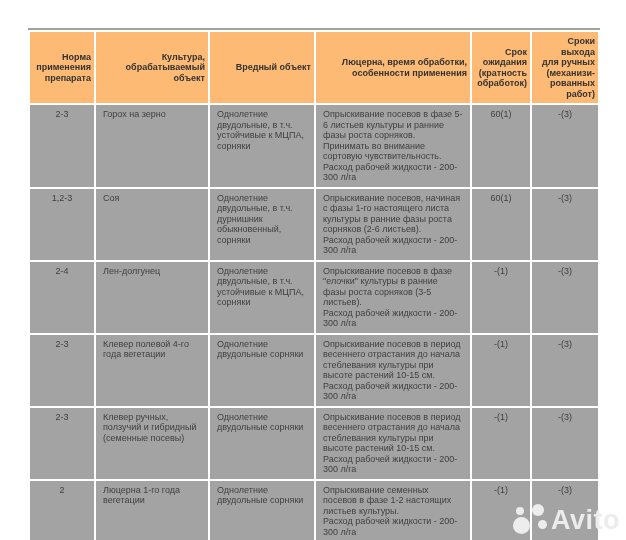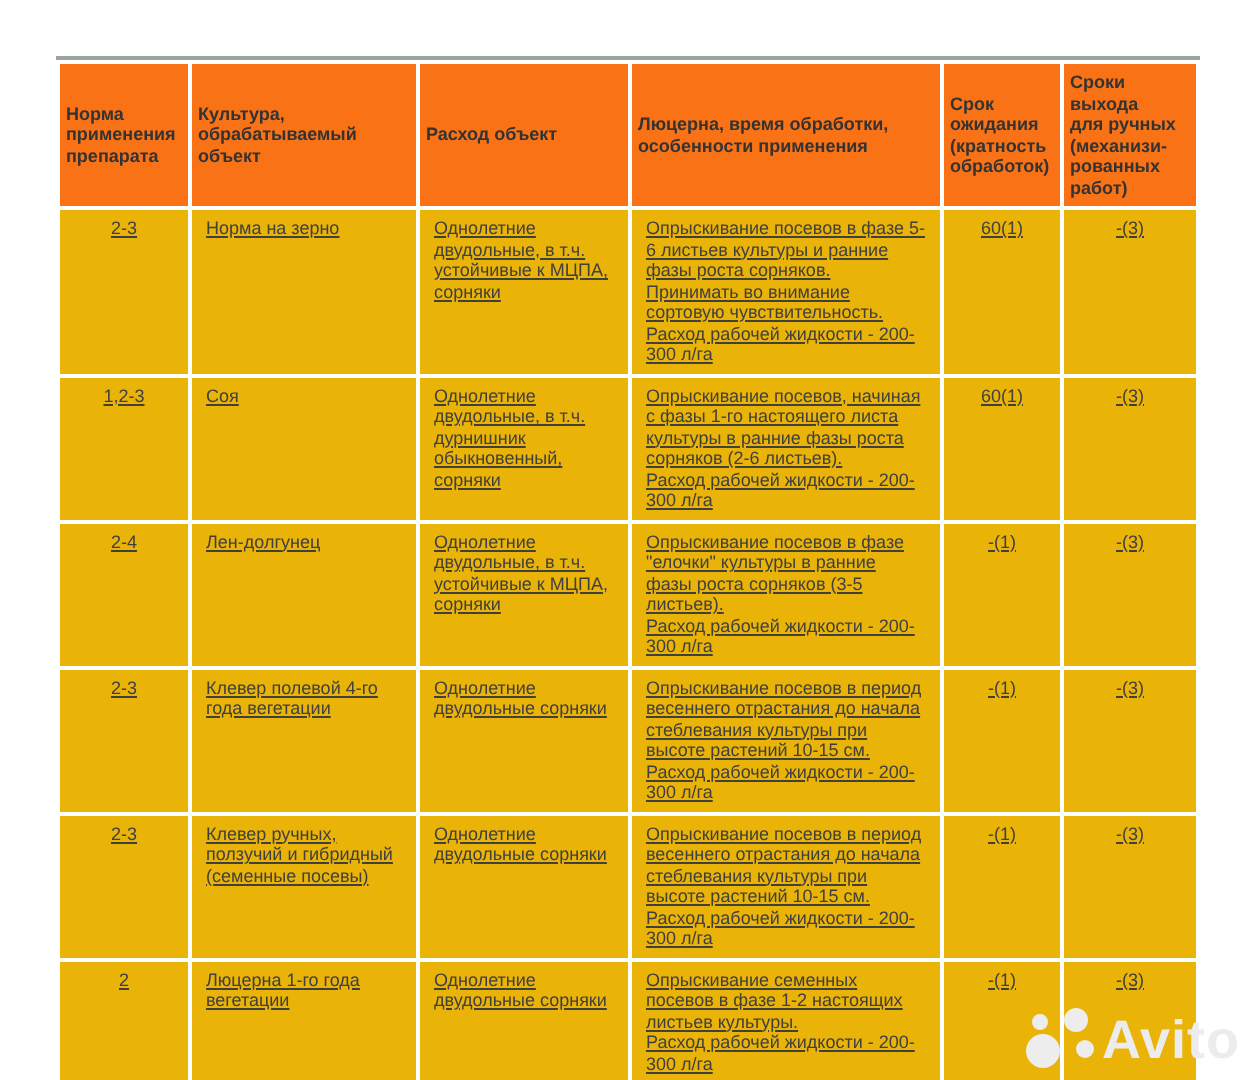--- a/index.html
+++ b/index.html
@@ -24,32 +24,31 @@
     border-top: 2px solid #9aa69a;
     table-layout: fixed;
   }
   th, td {
     font-size: 9px;
     line-height: 10.5px;
     vertical-align: top;
     word-wrap: break-word;
   }
   th {
-    background: #f97316;
+    background: #fdba74;
     color: #333333;
     font-weight: bold;
-    text-align: left;
+    text-align: right;
     vertical-align: middle;
     padding: 4px 3px;
     white-space: pre-line;
   }
   td {
-    background: #eab308;
+    background: #a3a3a3;
     padding: 4px 7px;
-    text-decoration: underline;
   }
   td.c-rate, td.c-wait, td.c-exit { text-align: center; }
   td.c-method { white-space: pre-line; }
   .watermark {
     position: absolute;
     right: 6px; bottom: 4px;
     display: flex;
     align-items: center;
     gap: 4px;
     pointer-events: none;
@@ -81,39 +80,39 @@
       <col style="width: 66px">
     </colgroup>
     <thead>
       <tr>
         <th>Норма
 применения
 препарата</th>
         <th>Культура,
 обрабатываемый
 объект</th>
-        <th>Расход объект</th>
+        <th>Вредный объект</th>
         <th>Люцерна, время обработки,
 особенности применения</th>
         <th>Срок
 ожидания
 (кратность
 обработок)</th>
         <th>Сроки
 выхода
 для ручных
 (механизи-
 рованных
 работ)</th>
       </tr>
     </thead>
     <tbody>
         <tr>
     <td class="c-rate">2-3</td>
-    <td class="c-culture">Норма на зерно</td>
+    <td class="c-culture">Горох на зерно</td>
     <td class="c-pest">Однолетние двудольные, в т.ч. устойчивые к МЦПА, сорняки</td>
     <td class="c-method">Опрыскивание посевов в фазе 5-6 листьев культуры и ранние фазы роста сорняков. Принимать во внимание сортовую чувствительность.
 Расход рабочей жидкости - 200-300 л/га</td>
     <td class="c-wait">60(1)</td>
     <td class="c-exit">-(3)</td>
   </tr>
         <tr>
     <td class="c-rate">1,2-3</td>
     <td class="c-culture">Соя</td>
     <td class="c-pest">Однолетние двудольные, в т.ч. дурнишник обыкновенный, сорняки</td>

